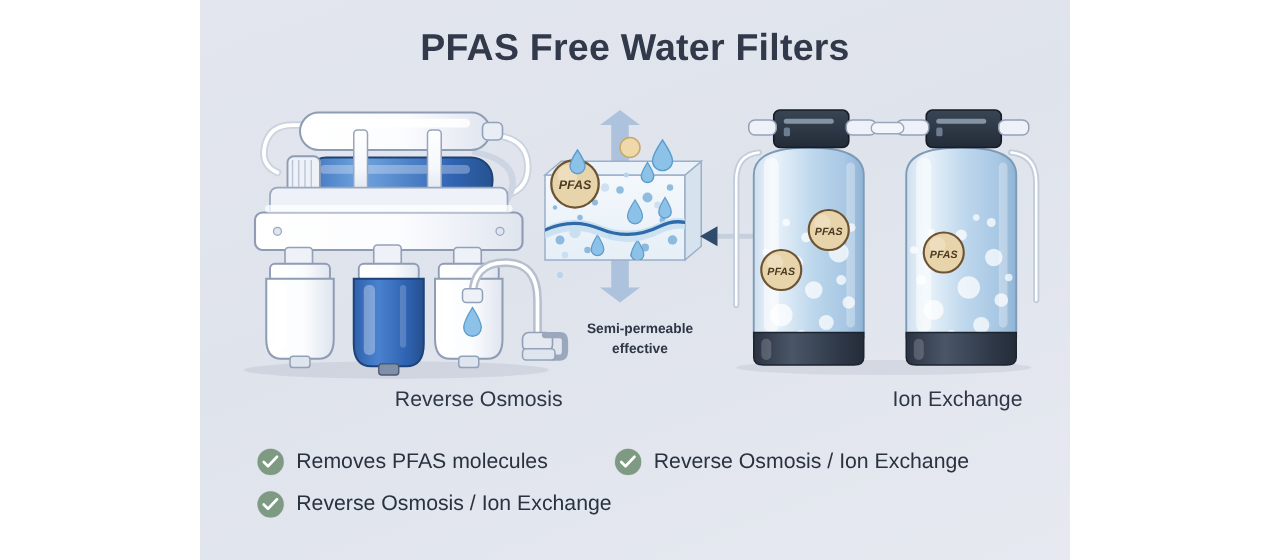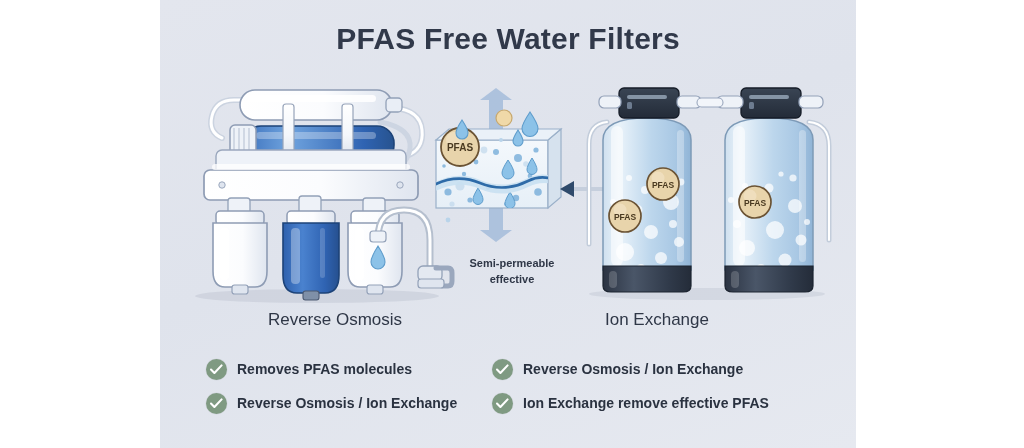--- a/index.html
+++ b/index.html
@@ -4,39 +4,39 @@
 <style>
   html,body{margin:0;padding:0;background:#ffffff;}
   body{width:1024px;height:448px;overflow:hidden;
        font-family:"Liberation Sans","DejaVu Sans",sans-serif;}
   #stage{position:relative;width:870px;height:448px;background:#ffffff;}
   #panel{position:absolute;left:160px;top:0;width:696px;height:448px;
          background:linear-gradient(160deg,#e3e6ee 0%,#dfe3ec 45%,#e6e9f0 100%);}
   #title{position:absolute;left:0;top:22px;width:696px;text-align:center;
          font-size:30px;font-weight:700;color:#31394a;letter-spacing:.2px;}
 
-  .caption{position:absolute;font-size:17px;color:#2f3747;font-weight:400;text-align:center;}
+  .caption{position:absolute;font-size:17px;color:#2f3747;font-weight:400;text-align:right;}
   #cap-ro{left:60px;top:310px;width:230px;}
-  #cap-ix{left:362px;top:310px;width:270px;}
+  #cap-ix{left:388px;top:310px;width:270px;}
 
   #memlabel{position:absolute;left:262px;top:255px;width:180px;text-align:center;
             font-size:11px;font-weight:700;color:#2f3747;line-height:16px;}
 
   
   #bullets{position:absolute;left:46px;top:352px;width:640px;
            display:grid;grid-template-columns:286px 354px;
            grid-template-rows:34px 34px;align-items:center;}
   .bl{display:flex;align-items:center;gap:10px;}
   .chk{width:21px;height:21px;border-radius:50%;background:#7f9a82;
        flex:0 0 21px;position:relative;box-shadow:0 0 0 .5px rgba(0,0,0,.06);}
   .chk svg{position:absolute;left:4px;top:5px;}
-  .bl span.t{font-size:14px;color:#2a3240;font-weight:700;white-space:nowrap;}
+  .bl span.t{font-size:17px;color:#2a3240;font-weight:400;white-space:nowrap;}
 
   
-  .dev{position:absolute;}
+  .dev{position:absolute;font-style:italic;}
   svg{display:block;overflow:visible;}
 </style>
 </head>
 <body>
 
 <div id="stage">
   <div id="panel">
 
     <div id="title">PFAS Free Water Filters</div>
 
@@ -345,24 +345,16 @@
         <span class="t">Reverse Osmosis / Ion Exchange</span>
       </div>
       <div class="bl">
         <span class="chk">
           <svg width="13" height="11" viewBox="0 0 13 11">
               <path d="M1 5.6 L4.4 9 L11.6 1.4" fill="none" stroke="#ffffff" stroke-width="2.1" stroke-linecap="round" stroke-linejoin="round"></path>
             </svg>
         </span>
         <span class="t">Reverse Osmosis / Ion Exchange</span>
       </div>
-      <div class="bl">
-        <span class="chk">
-          <svg width="13" height="11" viewBox="0 0 13 11">
-              <path d="M1 5.6 L4.4 9 L11.6 1.4" fill="none" stroke="#ffffff" stroke-width="2.1" stroke-linecap="round" stroke-linejoin="round"></path>
-            </svg>
-        </span>
-        <span class="t">Ion Exchange remove effective PFAS</span>
-      </div>
     </div>
 
   </div>
 </div>
 
 </body></html>

